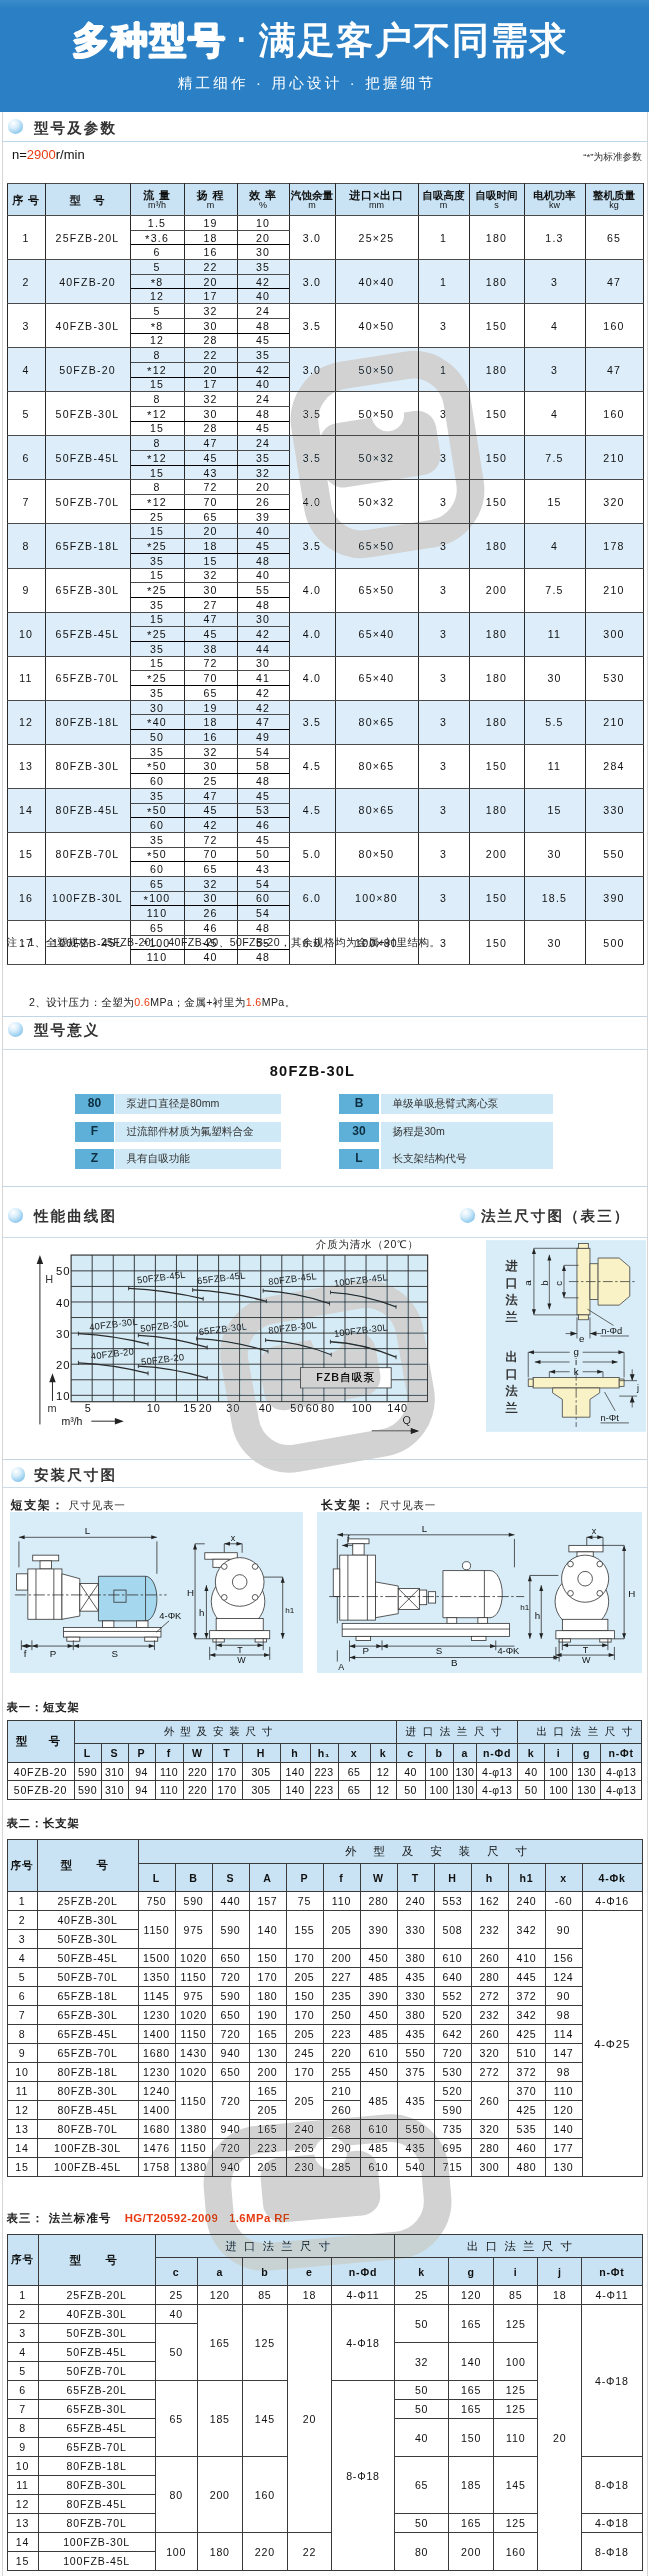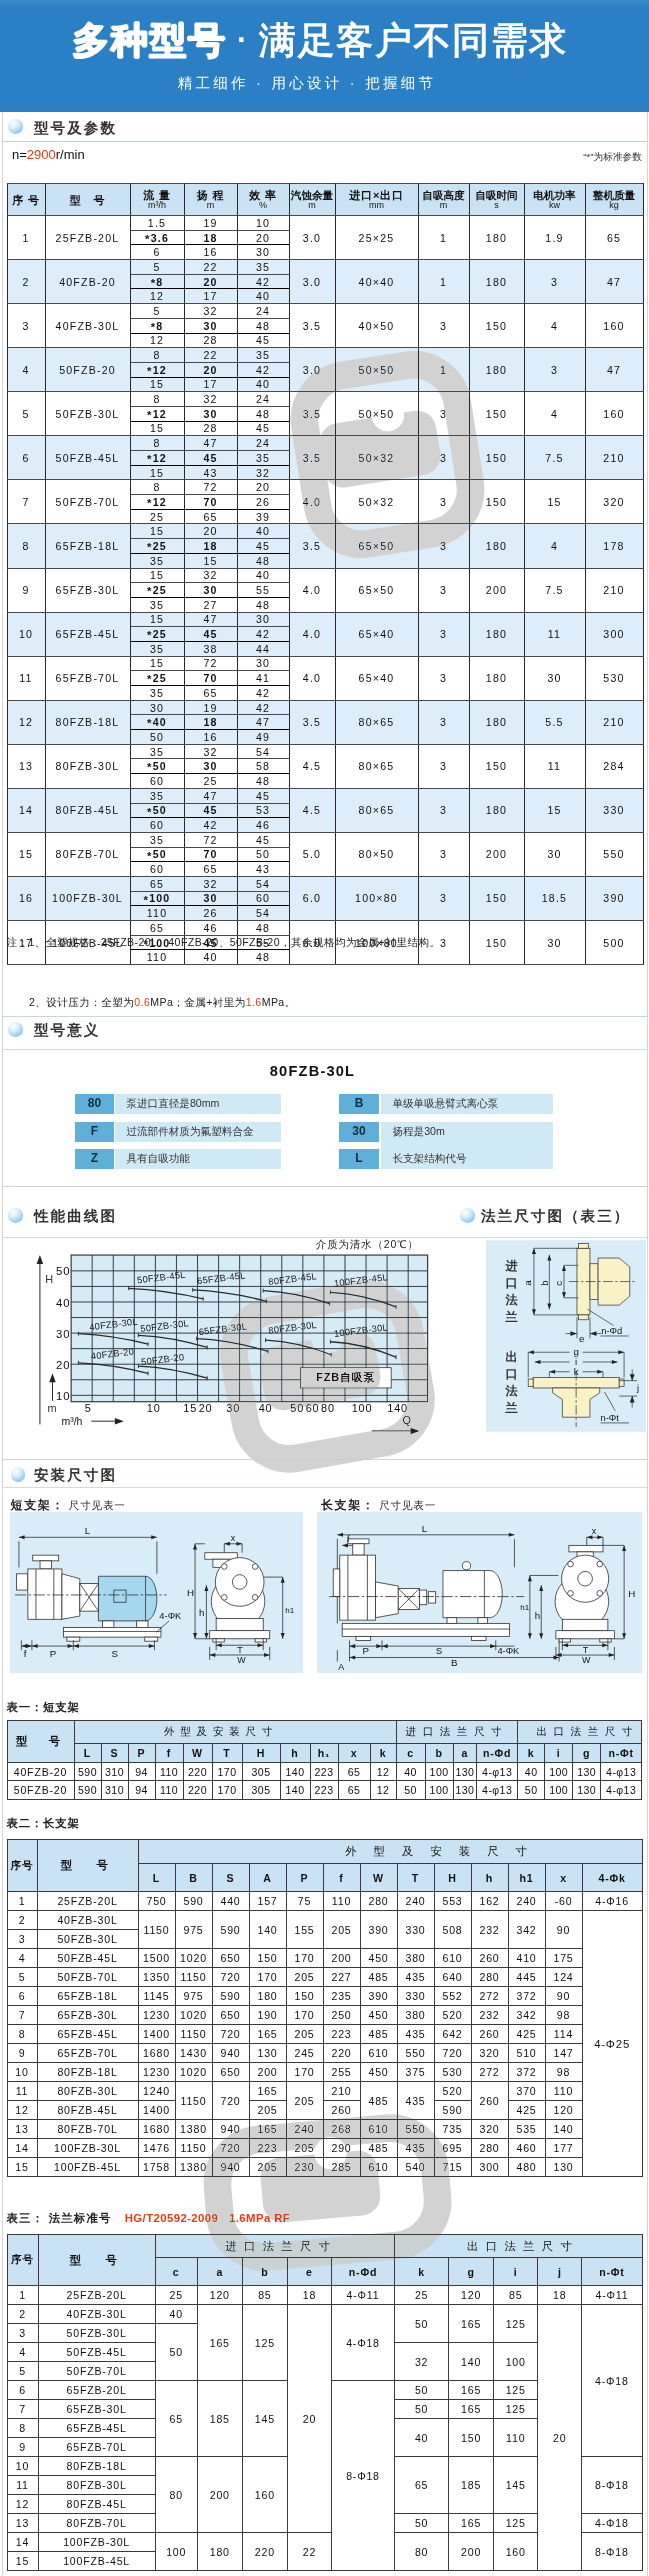--- a/index.html
+++ b/index.html
@@ -12,21 +12,21 @@
 .hr1{position:absolute;height:0.8px;background:#c4d6e4;left:0;width:650px}
 table{border-collapse:collapse;table-layout:fixed;position:absolute}
 td,th{padding:0;margin:0;text-align:center;vertical-align:middle;overflow:hidden;
   white-space:nowrap;font-weight:normal}
 .t1 td{border-left:1.6px solid #2a2a2a;border-right:1.6px solid #2a2a2a;border-top:0.8px solid #4a4a4a;border-bottom:0.8px solid #4a4a4a;font-size:10.6px;color:#111;letter-spacing:1.2px}
 .t1 .hd{background:#c9e3f4;letter-spacing:1.6px}
 .t1 .hn{font-size:11px;font-weight:bold;letter-spacing:0.8px;line-height:12px;padding-top:1.6px}
 .t1 .hu{font-size:9px;line-height:9.7px;letter-spacing:0}
 .t1 .hn4{font-size:10.6px;letter-spacing:0px}
 .t1 tr.fr td{border-top:1.6px solid #000}
-.t1 td.mb{border-top:1.6px solid #000;border-bottom:1.6px solid #000;font-weight:bold}
+.t1 td.mb{border-top:1.6px solid #000;border-bottom:1.6px solid #000;font-weight:normal}
 .ast{position:relative;top:1.2px;font-size:11.4px}
 .t1 td.mbx{border-top:1.6px solid #000;border-bottom:1.6px solid #000}
 .t1 td.sub{border-top:0.8px solid #4a4a4a;border-bottom:0.8px solid #4a4a4a}
 .alt{background:#ddeefa}
 .bt td{border:0.8px solid #3a3a3a;border-left-width:1.6px;border-right-width:1.6px;font-size:10.6px;color:#111;letter-spacing:0.8px}
 .bt .hd{background:#c9e3f4;font-weight:bold;font-size:10.6px}
 .mdl{letter-spacing:1.6px;font-size:11px}
 .red{color:#e83a10}
 .wm{position:absolute;mix-blend-mode:darken}
 svg text{font-family:"Liberation Sans",sans-serif}
@@ -108,21 +108,21 @@
         <tr class="fr" style="height:14.7px">
           <td rowspan="3" class="">1</td>
           <td rowspan="3" class=" mdl">25FZB-20L</td>
           <td class="sub ">1.5</td>
           <td class="sub ">19</td>
           <td class="sub ">10</td>
           <td rowspan="3" class="">3.0</td>
           <td rowspan="3" class="">25×25</td>
           <td rowspan="3" class="">1</td>
           <td rowspan="3" class="">180</td>
-          <td rowspan="3" class="">1.9</td>
+          <td rowspan="3" class="">1.3</td>
           <td rowspan="3" class="">65</td>
         </tr>
         <tr class="" style="height:14.7px">
           <td class="mb "><span class="ast">*</span>3.6</td>
           <td class="mb ">18</td>
           <td class="mbx ">20</td>
         </tr>
         <tr class="" style="height:14.7px">
           <td class="sub ">6</td>
           <td class="sub ">16</td>
@@ -1105,21 +1105,21 @@
           <td>1020</td>
           <td>650</td>
           <td>150</td>
           <td>170</td>
           <td>200</td>
           <td>450</td>
           <td>380</td>
           <td>610</td>
           <td>260</td>
           <td>410</td>
-          <td>175</td>
+          <td>156</td>
         </tr>
 <tr style="height:19px">
           <td>5</td>
           <td class="mdl">50FZB-70L</td>
           <td>1350</td>
           <td>1150</td>
           <td>720</td>
           <td>170</td>
           <td>205</td>
           <td>227</td>

